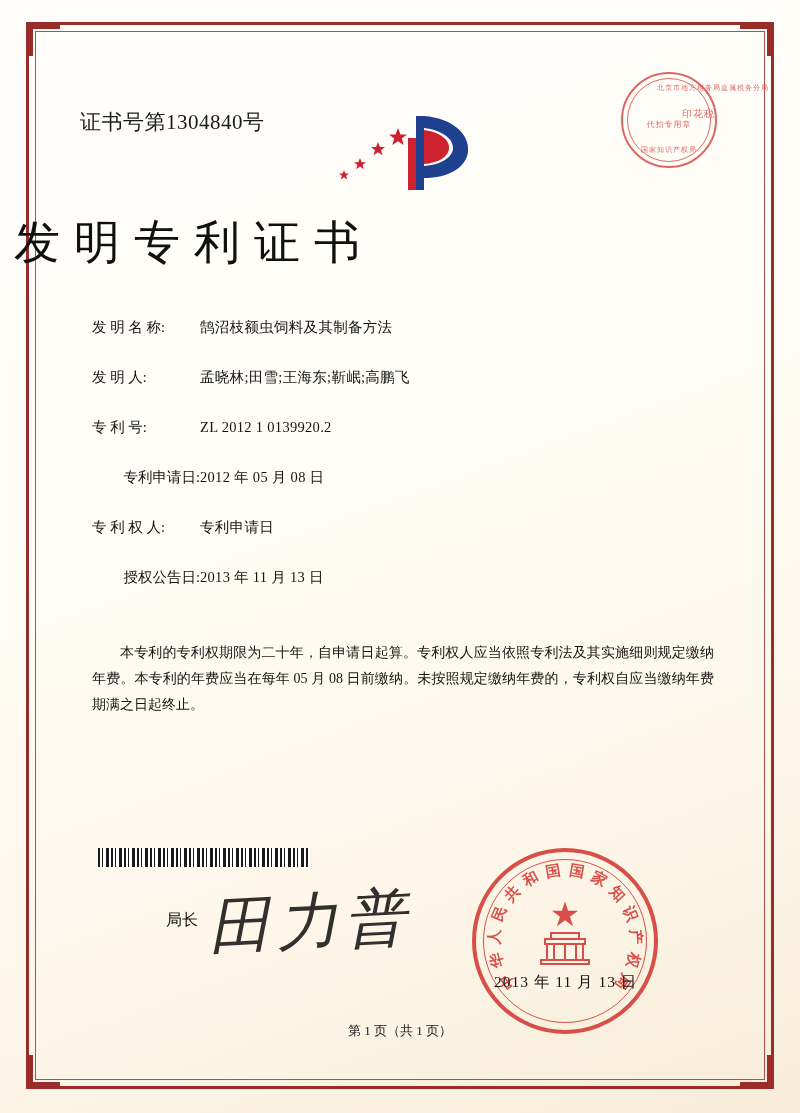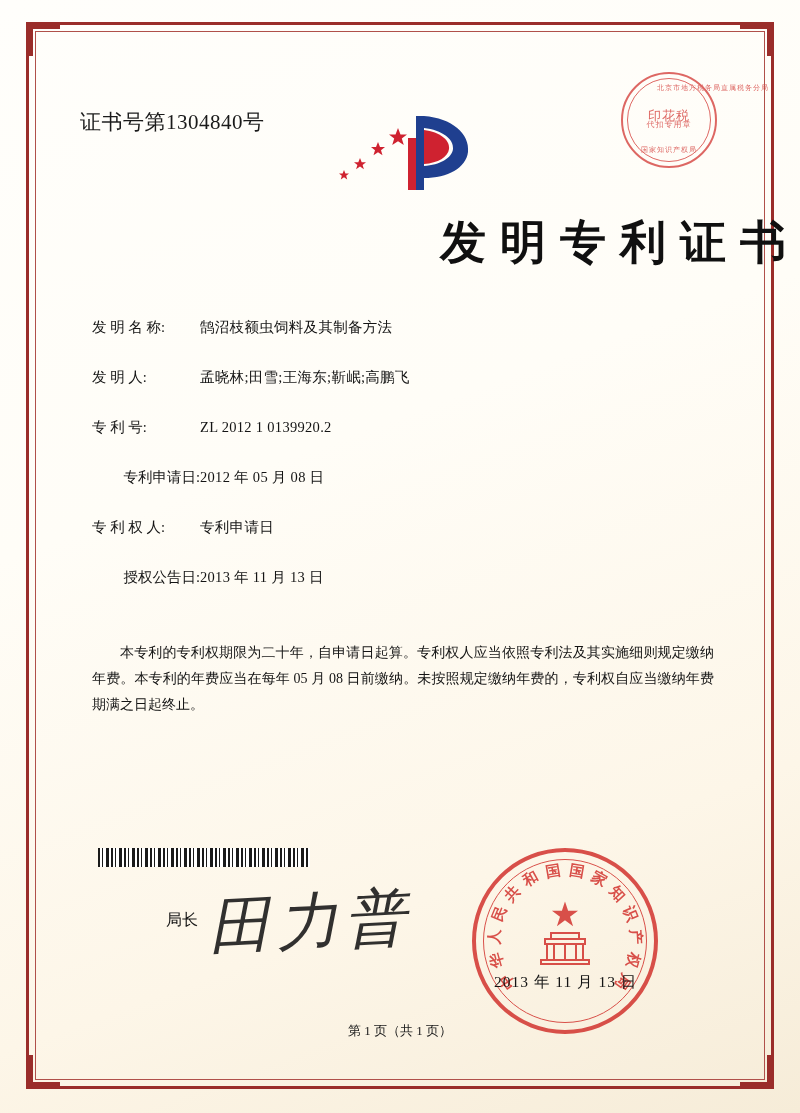--- a/index.html
+++ b/index.html
@@ -85,22 +85,22 @@
     left: 0; right: 0; top: 9px;
     text-align: center;
     font-size: 7px;
     letter-spacing: 1px;
     white-space: nowrap;
     margin-left: 34px;
   }
   .stamp-tr .mid1 {
     position: absolute;
     left: 0; right: 0; top: 33px;
-    text-align: center;
-    font-size: 13px;
+    text-align: right;
+    font-size: 10px;
     letter-spacing: 1px;
   }
   .stamp-tr .mid2 {
     position: absolute;
     left: 0; right: 0; top: 45px;
     text-align: center;
     font-size: 8px;
     letter-spacing: 1px;
   }
   .stamp-tr .arc-bot {
@@ -122,23 +122,23 @@
     width: 160px;
     height: 86px;
   }
 
   
   .doc-title {
     position: absolute;
     left: 0;
     right: 0;
     top: 212px;
-    text-align: right;
+    text-align: left;
     font-size: 46px;
-    font-weight: bold;
+    font-weight: normal;
     letter-spacing: 14px;
     color: #101010;
     font-family: "Liberation Serif", serif;
     text-indent: 14px;
   }
 
   
   .fields {
     position: absolute;
     left: 92px;

